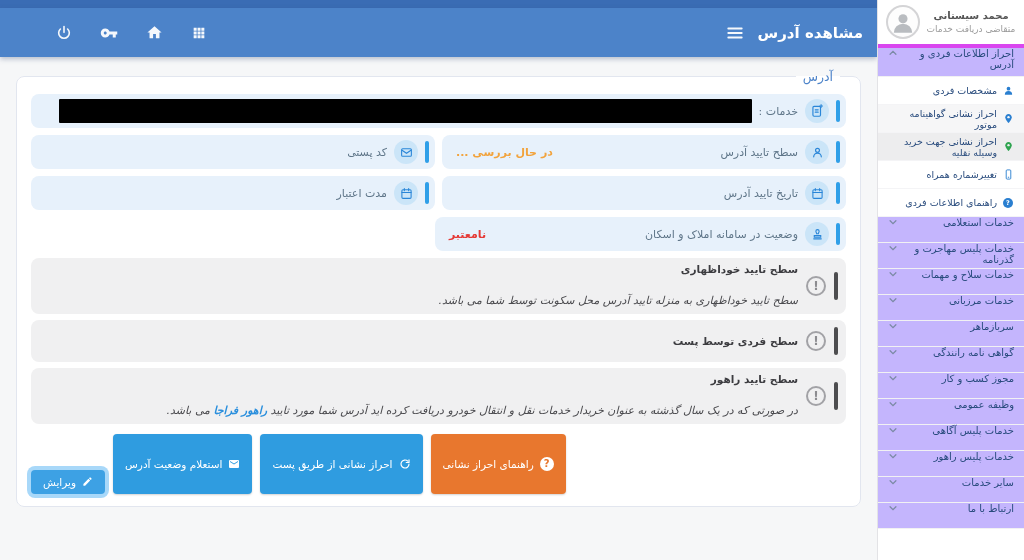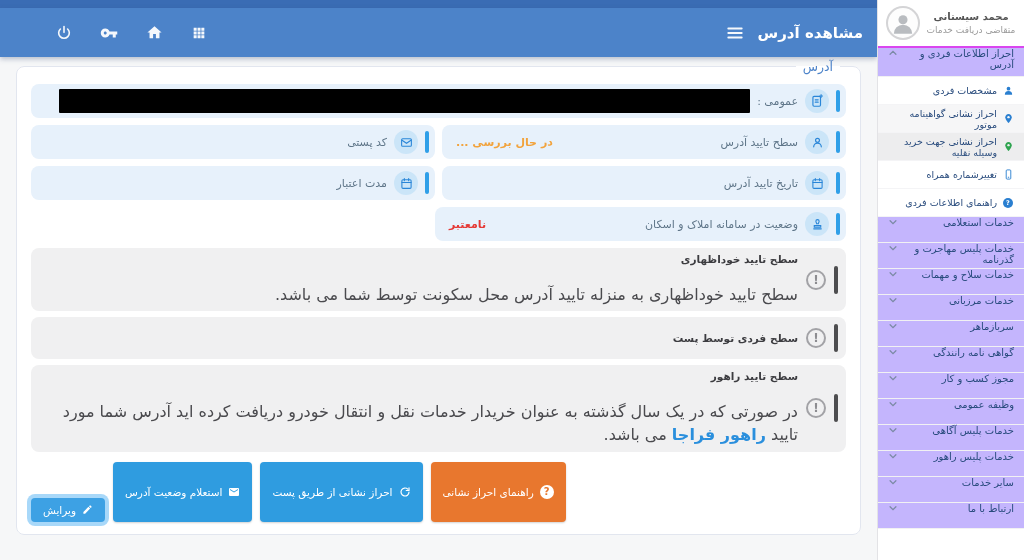--- a/index.html
+++ b/index.html
@@ -15,21 +15,21 @@
   svg { display:block; }
 
   
   .sidebar {
     width:147px; height:560px; background:#fff; flex:0 0 147px;
     border-left:1px solid #e3e3e6; display:flex; flex-direction:column;
     z-index:5;
   }
   .user-box {
     height:48px; display:flex; align-items:center; padding:0 8px;
-    border-bottom:2px solid #d946ef; gap:6px;
+    border-bottom:4px solid #d946ef; gap:6px;
   }
   .user-names { flex:1; text-align:center; }
   .user-name { font-size:10px; font-weight:bold; color:#555; display:block; }
   .user-role { font-size:9px; color:#9a9a9a; display:block; margin-top:3px; }
   .avatar {
     width:34px; height:34px; border-radius:50%;
     border:2px solid #d4d4d6; background:#fdfdfd;
     display:flex; align-items:center; justify-content:center; overflow:hidden;
     flex:0 0 34px;
   }
@@ -56,21 +56,21 @@
   .appbar {
     height:49px; background:#4c83c9; display:flex; align-items:center;
     justify-content:space-between; padding:0 14px; color:#fff;
     box-shadow:0 2px 5px rgba(60,80,120,.35); position:relative; z-index:3;
   }
   .appbar-right { display:flex; align-items:center; gap:14px; }
   .appbar-title { font-size:15px; font-weight:bold; letter-spacing:.2px; }
   .appbar-left { display:flex; align-items:center; gap:28px; margin-left:42px; }
   .bar-icon { color:#fff; cursor:pointer; opacity:.95; }
 
-  .content { flex:1; padding:2px 16px 0; }
+  .content { flex:1; padding:12px 16px 0; }
   fieldset.card {
     border:1px solid #e2e6ef; border-radius:8px; background:#fff;
     padding:10px 14px 12px;
   }
   legend.card-legend {
     color:#4c83c9; font-size:12.5px; padding:0 7px; margin-inline-start:6px;
   }
 
   .frow { display:flex; gap:7px; margin-bottom:7px; }
   .field {
@@ -97,21 +97,21 @@
     display:flex; align-items:center; gap:8px; min-height:42px;
   }
   .info-box .ibar { width:4px; height:28px; border-radius:2px; background:#4d4d4f; flex:0 0 4px; }
   .excl-circle {
     width:20px; height:20px; border-radius:50%; border:2px solid #a2a2a6;
     color:#8c8c90; display:flex; align-items:center; justify-content:center;
     font-weight:bold; font-size:12px; flex:0 0 20px;
   }
   .i-text { display:flex; flex-direction:column; gap:18px; }
   .i-title { font-size:10.5px; font-weight:bold; color:#3c3c40; }
-  .i-body { font-size:16px; color:#4a4a4e; line-height:1.45; }
+  .i-body { font-size:11px; color:#4a4a4e; line-height:1.45;font-style:italic; }
   .i-link { color:#2a8fdd; font-weight:bold; cursor:pointer; }
 
   .btn-row { display:flex; gap:8px; justify-content:flex-end; margin-top:10px; }
   .btn {
     display:flex; align-items:center; gap:6px; border:none; cursor:pointer;
     padding:6px 12px; border-radius:4px; color:#fff; font-size:10.5px;
     font-family:inherit; box-shadow:0 1px 2px rgba(0,0,0,.18);
   }
   .btn-blue { background:#2f9ce0; }
   .btn-orange { background:#e8772e; }
@@ -337,21 +337,21 @@
       <div class="frow">
         <div class="field">
           <span class="vbar"></span>
           <span class="icon-circle">
             <svg width="14" height="14" viewBox="0 0 24 24" fill="none" stroke="currentColor" stroke-width="2" stroke-linecap="round">
                 <rect x="5" y="4" width="13" height="17" rx="2"></rect>
                 <path d="M9 10h5M9 14h5"></path>
                 <path d="M16.5 3.5h5M19 1v5" stroke-width="1.8"></path>
               </svg>
           </span>
-          <span class="f-label">عمومی :</span>
+          <span class="f-label">خدمات :</span>
           <span class="f-value fill">
             <span class="redact wide"></span>
           </span>
         </div>
       </div>
 
       <div class="frow">
         <div class="field">
           <span class="vbar"></span>
           <span class="icon-circle">

